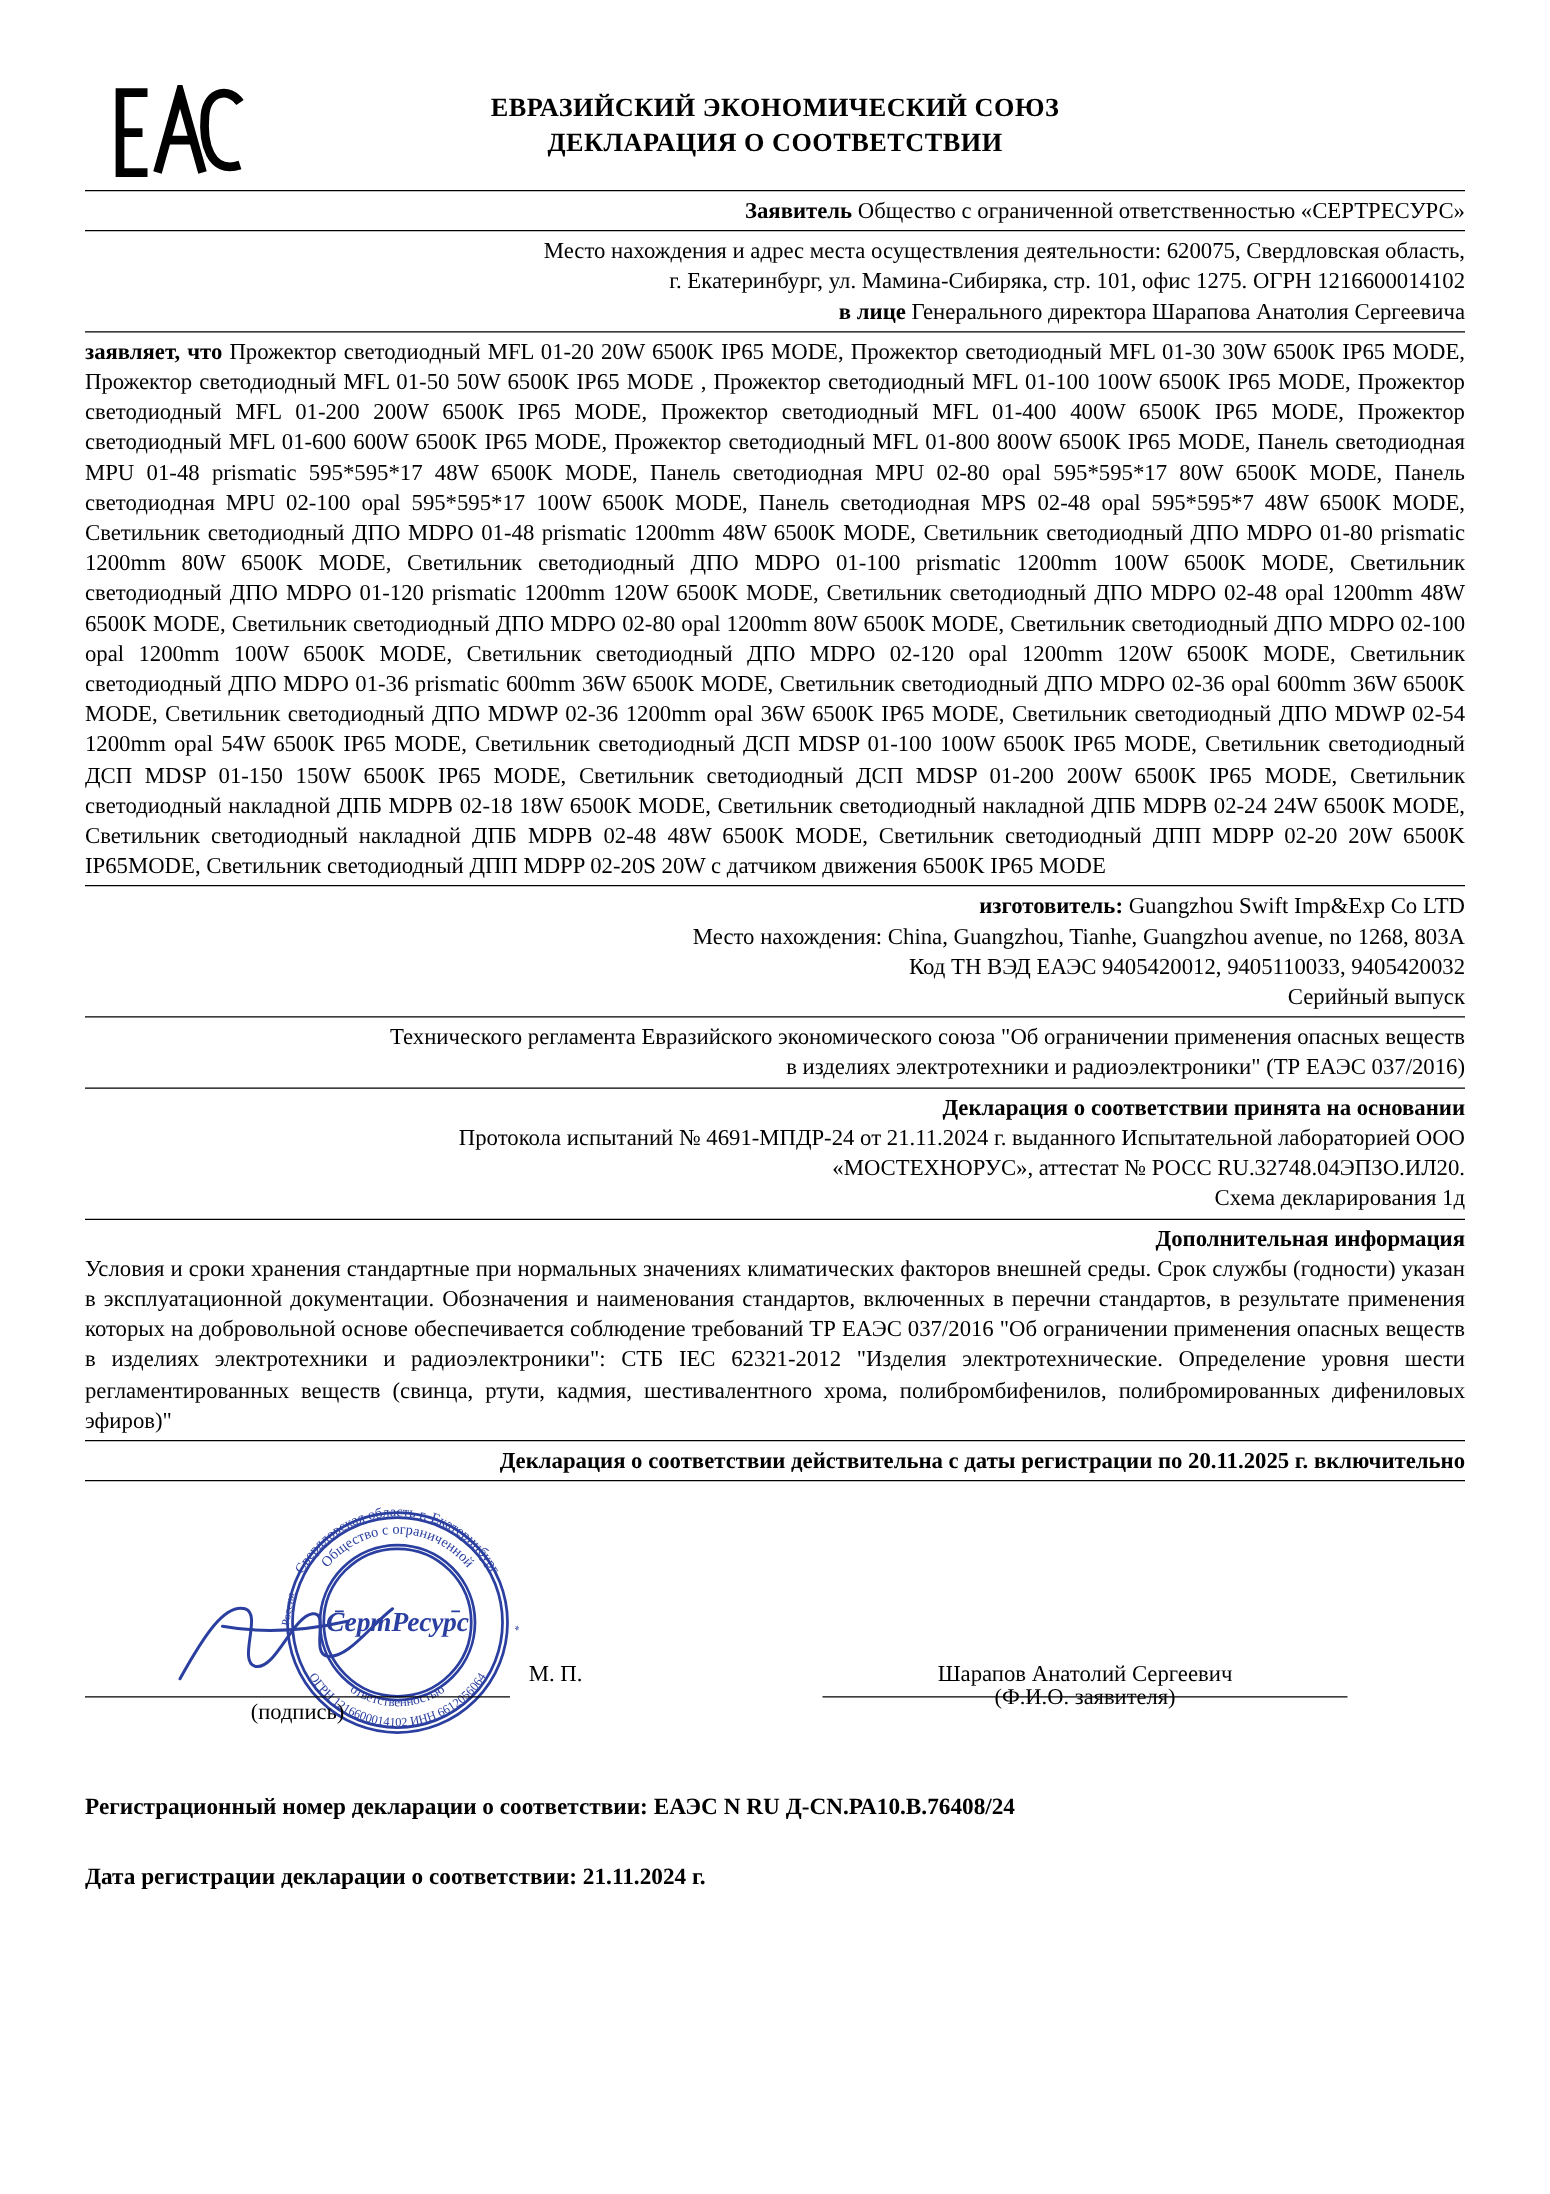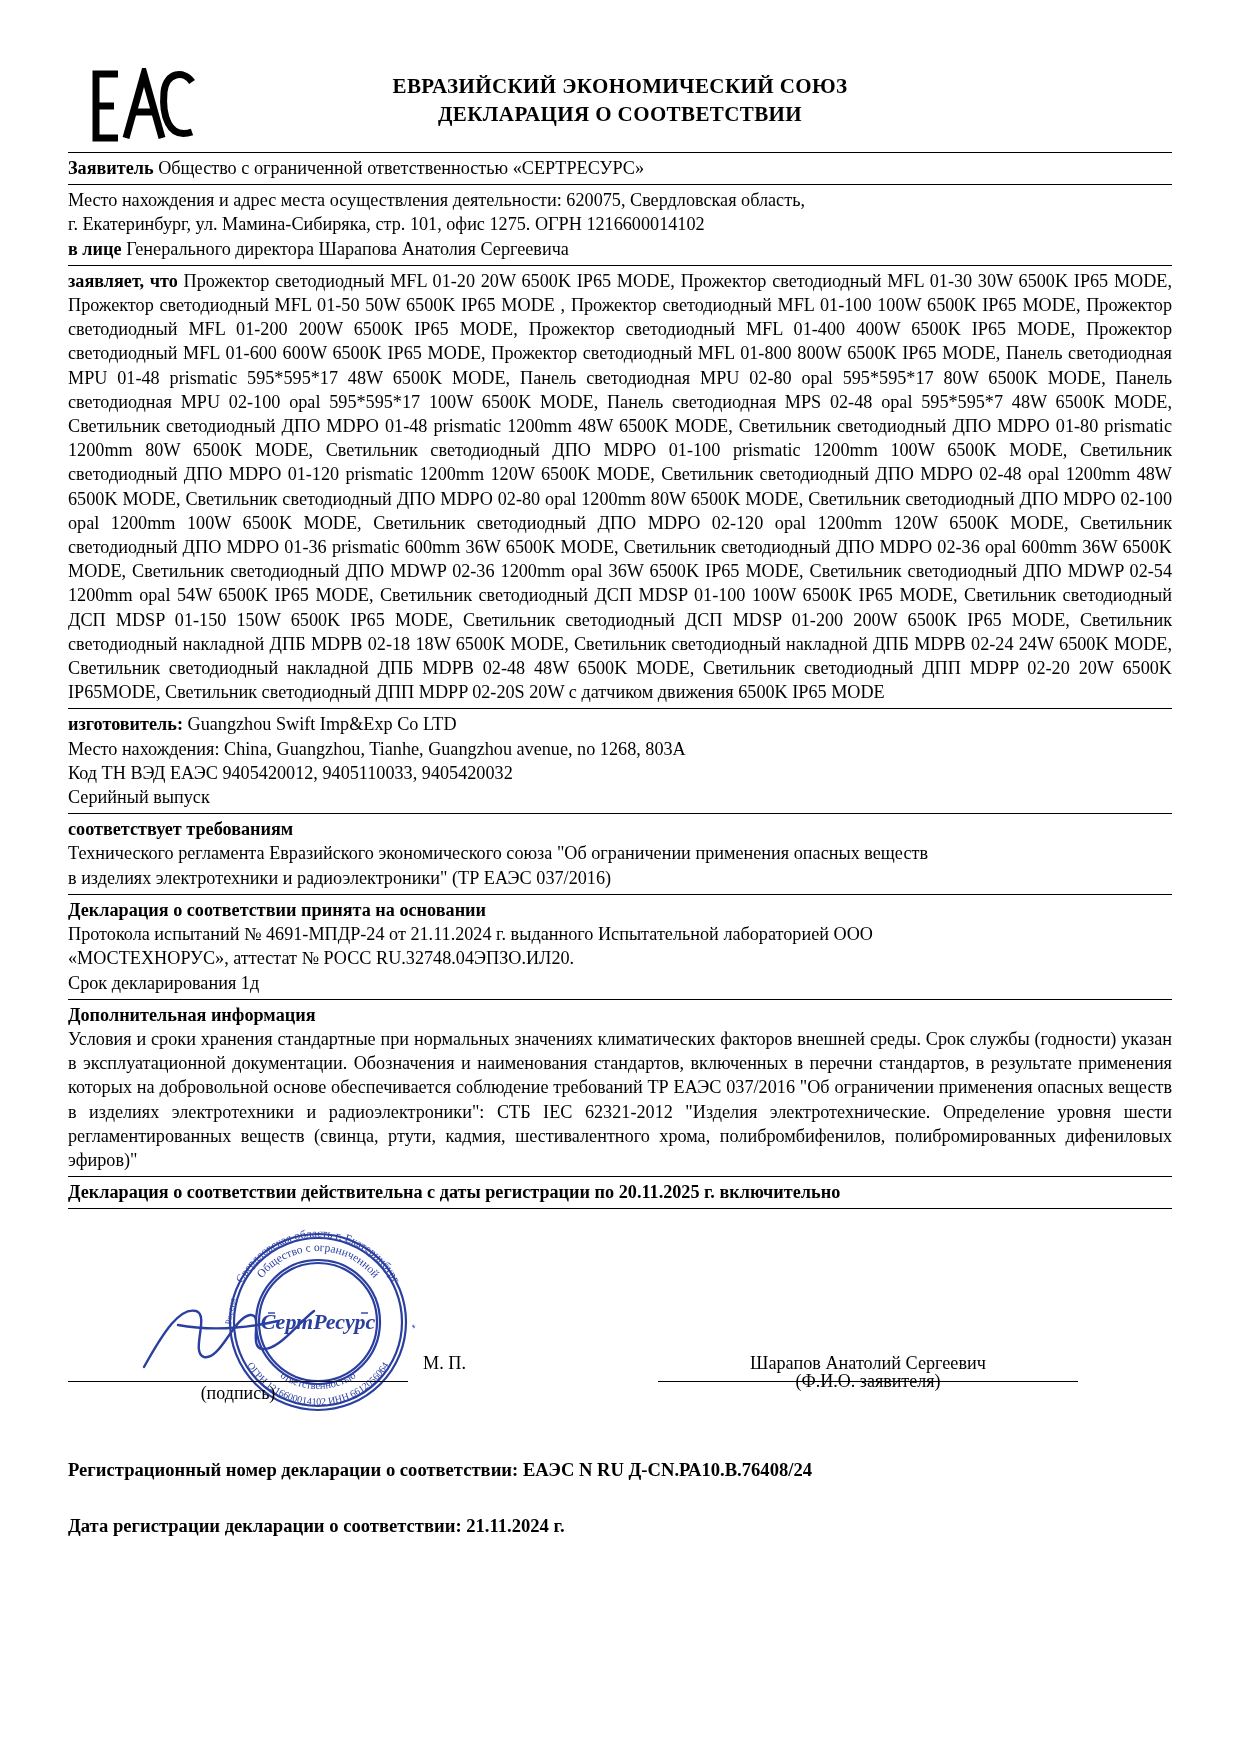--- a/index.html
+++ b/index.html
@@ -49,21 +49,21 @@
     margin: 0;
     height: 0;
   }
   .sect {
     padding: 3px 0 4px 0;
   }
   p {
     margin: 0;
     font-size: 18.2px;
     line-height: 1.33;
-    text-align: left;
+    text-align: right;
   }
   .b { font-weight: bold; }
   .just-body {
     text-align: justify;
     text-justify: inter-word;
   }
   
   .sign-area {
     position: relative;
     height: 215px;
@@ -196,32 +196,31 @@
     <p><span class="b">изготовитель:</span>
       <span>Guangzhou Swift Imp&amp;Exp Co LTD</span></p>
     <p>Место нахождения: China, Guangzhou, Tianhe, Guangzhou avenue, no 1268, 803A</p>
     <p>Код ТН ВЭД ЕАЭС 9405420012, 9405110033, 9405420032</p>
     <p>Серийный выпуск</p>
   </div>
 
   <div class="rule"></div>
 
   <div class="sect">
-    <p class="b">соответствует требованиям</p>
     <p>Технического регламента Евразийского экономического союза "Об ограничении применения опасных веществ</p>
     <p>в изделиях электротехники и радиоэлектроники" (ТР ЕАЭС 037/2016)</p>
   </div>
 
   <div class="rule"></div>
 
   <div class="sect">
     <p class="b">Декларация о соответствии принята на основании</p>
     <p>Протокола испытаний № 4691-МПДР-24 от 21.11.2024 г. выданного Испытательной лабораторией ООО</p>
     <p>«МОСТЕХНОРУС», аттестат № РОСС RU.32748.04ЭПЗО.ИЛ20.</p>
-    <p>Срок декларирования 1д</p>
+    <p>Схема декларирования 1д</p>
   </div>
 
   <div class="rule"></div>
 
   <div class="sect">
     <p class="b">Дополнительная информация</p>
     <p class="just-body">Условия и сроки хранения стандартные при нормальных значениях климатических факторов внешней среды. Срок службы (годности) указан в эксплуатационной документации. Обозначения и наименования стандартов, включенных в перечни стандартов, в результате применения которых на добровольной основе обеспечивается соблюдение требований ТР ЕАЭС 037/2016 "Об ограничении применения опасных веществ в изделиях электротехники и радиоэлектроники": СТБ IEC 62321-2012 "Изделия электротехнические. Определение уровня шести регламентированных веществ (свинца, ртути, кадмия, шестивалентного хрома, полибромбифенилов, полибромированных дифениловых эфиров)"</p>
   </div>
 
   <div class="rule"></div>

